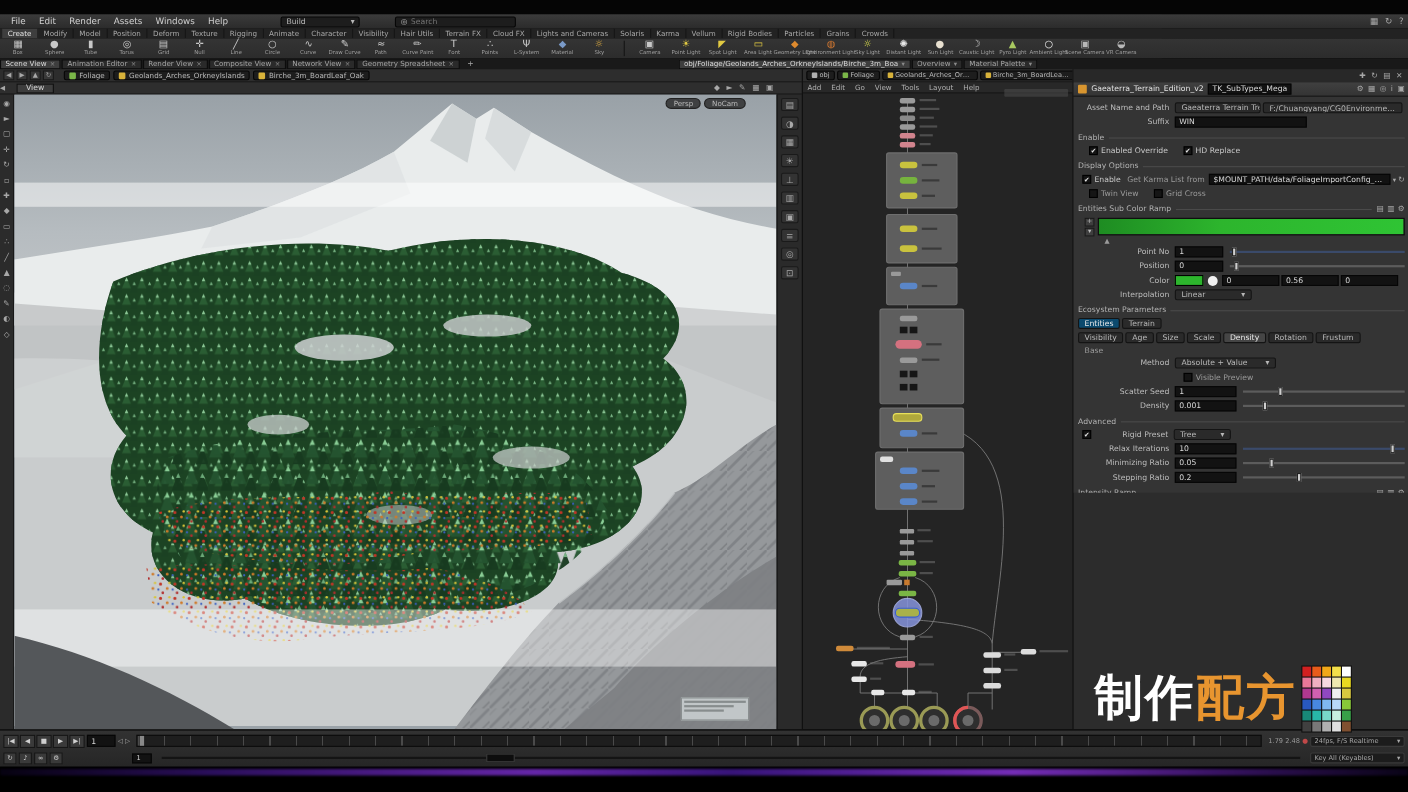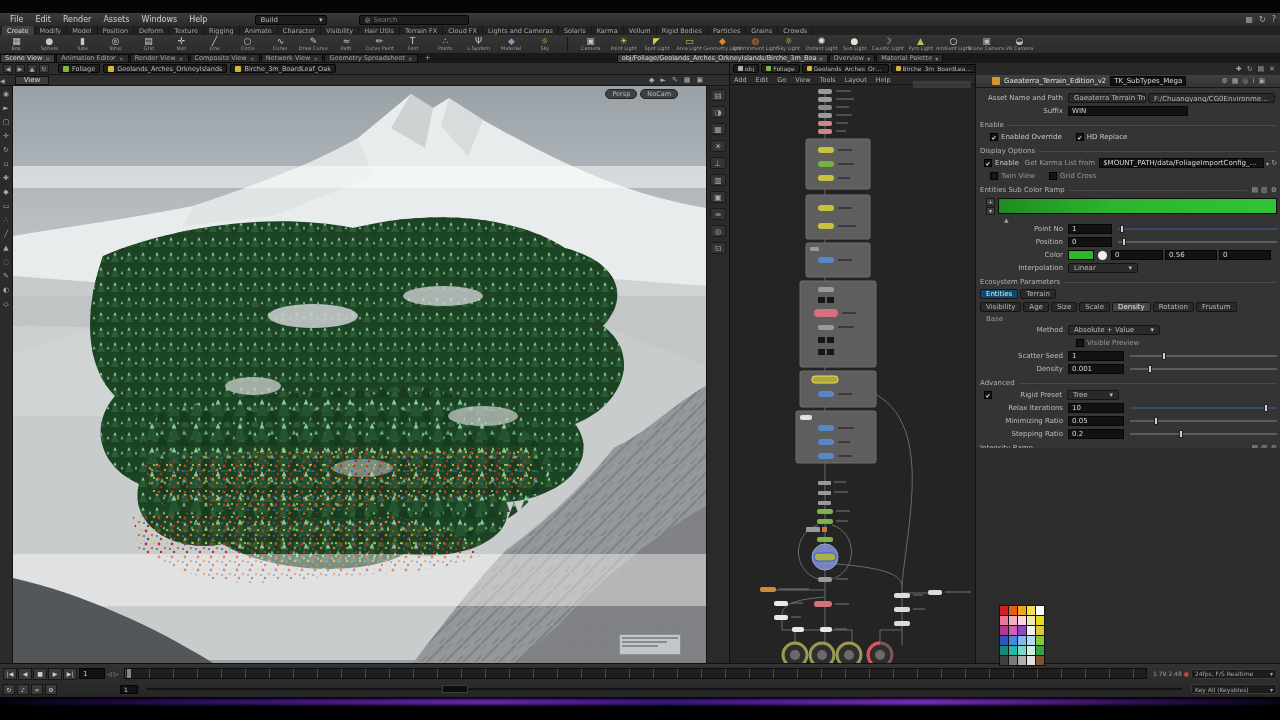--- a/index.html
+++ b/index.html
@@ -44,21 +44,21 @@
 #network-pane{left:729px;top:63px;width:246px;height:600px;background:#242424;border-left:1px solid #101010}
 #net-pathbar{left:0;top:0;width:246px;height:12px;background:#2d2d2d;display:flex;align-items:center;gap:2px;padding:0 3px;overflow:hidden;border-bottom:1px solid #151515}
 #net-menu{left:0;top:12px;width:246px;height:10px;background:#282828;display:flex;align-items:center;gap:1px;border-bottom:1px solid #141414}
 #net-menu .mi{font-size:6.5px;color:#b0b0b0;padding:0 4px}
 #net-canvas{left:0;top:22px;width:246px;height:578px}
 #net-hint{position:absolute;right:4px;top:18px;width:58px;height:7px;background:#4a4a4a;opacity:.6;border-radius:1px}
 
 #param-pane{left:975px;top:63px;width:305px;height:600px;background:#2c2c2c;border-left:1px solid #101010}
 #pp-iconrow{left:0;top:0;width:305px;height:12px;display:flex;justify-content:flex-end;align-items:center;gap:5px;padding:0 6px;background:#282828}
 #pp-iconrow .ib{font-size:7px}
-#pp-header{left:0;top:12px;width:305px;height:13px;background:linear-gradient(#404040,#343434);display:flex;align-items:center;gap:4px;padding:0 16px;border-bottom:1px solid #151515}
+#pp-header{left:0;top:12px;width:305px;height:13px;background:linear-gradient(#404040,#343434);display:flex;align-items:center;gap:4px;padding:0 4px;border-bottom:1px solid #151515}
 #pp-body{left:0;top:25px;width:305px;height:360px;background:#343434;padding:3px 4px;font-size:7px;overflow:hidden}
 .prow{display:flex;align-items:center;height:12px;margin:1px 0}
 .plabel{width:88px;text-align:right;padding-right:5px;color:#bdbdbd;white-space:nowrap;overflow:hidden}
 .pfield{background:#121212;border:1px solid #060606;color:#d8d8d8;padding:0 3px;height:10px;display:flex;align-items:center}
 .sl{position:relative;flex:1;height:10px;margin-left:6px}
 .sl .tr{position:absolute;left:0;right:0;top:4px;height:2px;background:#5c5c5c}
 .sl .hd{position:absolute;top:1px;width:4px;height:8px;background:#cfcfcf;border:1px solid #222}
 .sect{display:flex;align-items:center;gap:4px;color:#b2b2b2;margin:3px 0 1px;height:10px}
 .sect .ru{flex:1;height:1px;background:#4a4a4a}
 .cb{width:8px;height:8px;background:#151515;border:1px solid #000;display:inline-flex;align-items:center;justify-content:center;color:#e8e8e8;font-size:6px;margin-right:3px}
@@ -893,20 +893,23 @@
         <span class="ib f7">▤</span>
             <span class="ib f7">▥</span>
             <span class="ib f7">⚙</span>
           </div>
       </div>
 
     </div>
   </div>
 
   <div class="abs" id="watermark">
+    <span id="wm-text">
+      <span id="wm-white">制作</span><span id="wm-orange">配方</span>
+    </span>
     <div id="palette">
 
     <div class="pal" style="background: rgb(209, 32, 32);"></div>
         <div class="pal" style="background: rgb(232, 92, 26);"></div>
         <div class="pal" style="background: rgb(240, 168, 24);"></div>
         <div class="pal" style="background: rgb(244, 224, 74);"></div>
         <div class="pal" style="background: rgb(255, 255, 255);"></div>
         <div class="pal" style="background: rgb(232, 120, 152);"></div>
         <div class="pal" style="background: rgb(240, 176, 192);"></div>
         <div class="pal" style="background: rgb(248, 216, 224);"></div>

